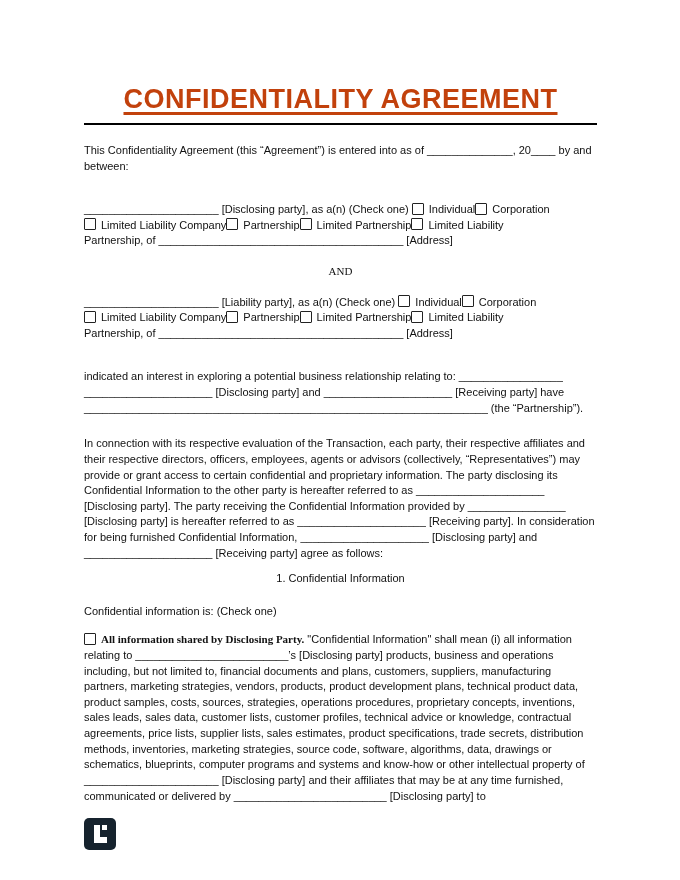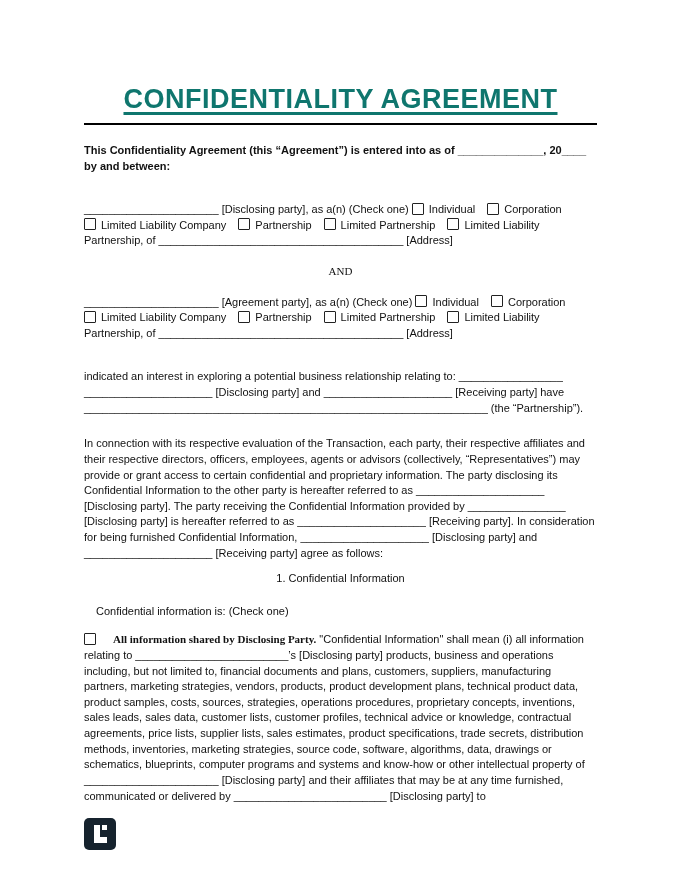--- a/index.html
+++ b/index.html
@@ -15,49 +15,49 @@
     overflow: hidden;
   }
   .content { position: absolute; left: 84px; top: 84px; width: 513px; }
   .doc-title {
     margin: 0;
     font-size: 27px;
     line-height: 30px;
     font-weight: bold;
     letter-spacing: 0.5px;
     text-align: center;
-    color: #0f766e;
+    color: #c2410c;
     text-decoration: underline;
     text-decoration-thickness: 2.5px;
     text-underline-offset: 4px;
   }
   .title-rule { border: none; border-top: 2px solid #000000; margin: 9px 0 0 0; }
   p, .line-block { margin: 0; }
-  .intro { margin-top: 18px; font-weight: bold; }
+  .intro { margin-top: 18px; }
   .party-block { margin-top: 28px; }
   .party-line { white-space: nowrap; }
   .and-sep { margin: 15px 0; text-align: center; font-family: Liberation Serif, serif; }
   .transaction-block { margin-top: 28px; }
   .transaction-block > div { white-space: nowrap; }
   .eval-para { margin-top: 20px; }
   .section-heading { margin-top: 10px; text-align: center; font-weight: normal; }
-  .check-one { margin-top: 17px; margin-left: 12px; }
+  .check-one { margin-top: 17px; }
   .all-info { margin-top: 13px; }
   .seg.bold { font-weight: bold; font-family: Liberation Serif, serif; }
   .checkbox {
     display: inline-block;
     width: 10px;
     height: 10px;
     border: 1.5px solid #222222;
     border-radius: 1px;
     vertical-align: -1.5px;
     margin-right: 5px;
     background: #ffffff;
   }
-  .cb-group { margin-right: 12px; }
+  .cb-group { margin-right: 0; }
   .logo { position: absolute; left: 84px; top: 818px; width: 32px; height: 32px; }
 </style>
 </head>
 <body>
 
 <div class="page">
   <div class="content">
 
     <h1 class="doc-title">CONFIDENTIALITY AGREEMENT</h1>
     <hr class="title-rule">
@@ -66,21 +66,21 @@
 
     <div class="party-block">
       <div class="party-line line-block"><span class="seg">______________________ [Disclosing party], as a(n) (Check one) </span><span class="cb-group"><span class="checkbox"></span><span class="cb-label">Individual</span></span><span class="cb-group"><span class="checkbox"></span><span class="cb-label">Corporation</span></span></div>
       <div class="party-line line-block"><span class="cb-group"><span class="checkbox"></span><span class="cb-label">Limited Liability Company</span></span><span class="cb-group"><span class="checkbox"></span><span class="cb-label">Partnership</span></span><span class="cb-group"><span class="checkbox"></span><span class="cb-label">Limited Partnership</span></span><span class="cb-group"><span class="checkbox"></span><span class="cb-label">Limited Liability</span></span></div>
       <div class="party-line line-block">Partnership, of ________________________________________ [Address]</div>
     </div>
 
     <div class="and-sep">AND</div>
 
     <div class="party-block" style="margin-top:0">
-      <div class="party-line line-block"><span class="seg">______________________ [Agreement party], as a(n) (Check one) </span><span class="cb-group"><span class="checkbox"></span><span class="cb-label">Individual</span></span><span class="cb-group"><span class="checkbox"></span><span class="cb-label">Corporation</span></span></div>
+      <div class="party-line line-block"><span class="seg">______________________ [Liability party], as a(n) (Check one) </span><span class="cb-group"><span class="checkbox"></span><span class="cb-label">Individual</span></span><span class="cb-group"><span class="checkbox"></span><span class="cb-label">Corporation</span></span></div>
       <div class="party-line line-block"><span class="cb-group"><span class="checkbox"></span><span class="cb-label">Limited Liability Company</span></span><span class="cb-group"><span class="checkbox"></span><span class="cb-label">Partnership</span></span><span class="cb-group"><span class="checkbox"></span><span class="cb-label">Limited Partnership</span></span><span class="cb-group"><span class="checkbox"></span><span class="cb-label">Limited Liability</span></span></div>
       <div class="party-line line-block">Partnership, of ________________________________________ [Address]</div>
     </div>
 
     <div class="transaction-block">
       <div class="line-block">indicated an interest in exploring a potential business relationship relating to: _________________</div>
       <div class="line-block">_____________________ [Disclosing party] and _____________________ [Receiving party] have</div>
       <div class="line-block">__________________________________________________________________ (the “Partnership”).</div>
     </div>
 

